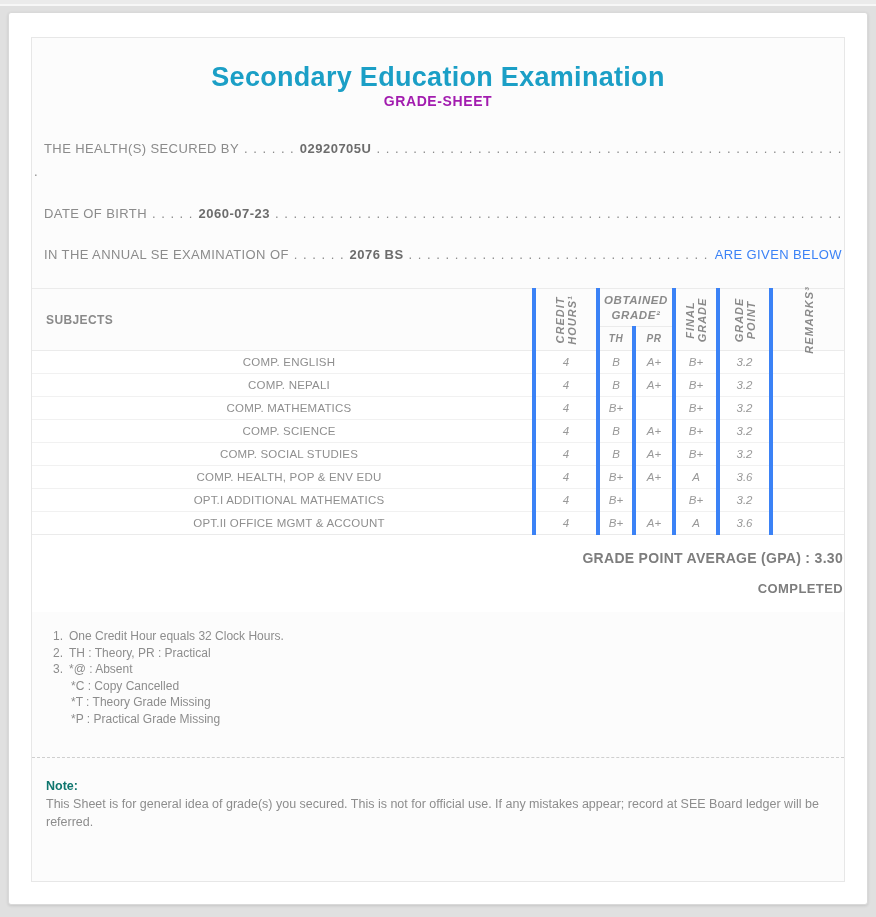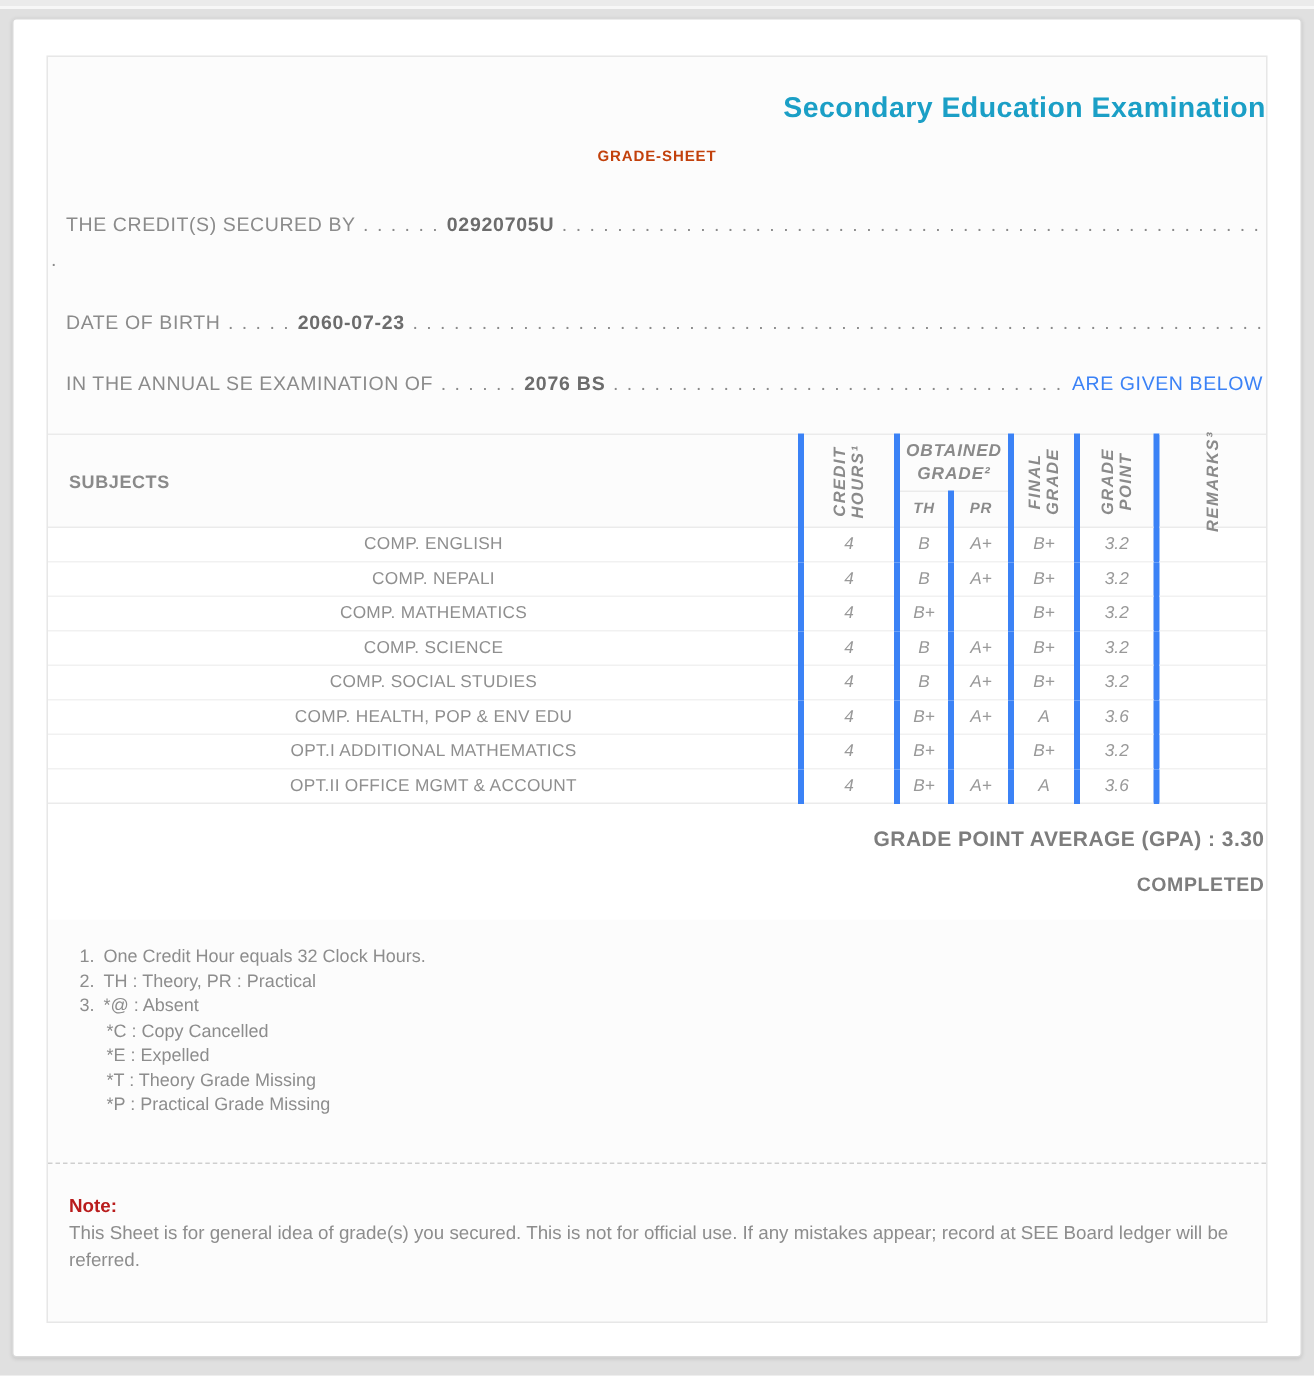--- a/index.html
+++ b/index.html
@@ -21,22 +21,22 @@
     padding:24px 22px;
   }
   .sheet {
     height:845px;
     border:1px solid #e7e7e7;
     background:#fcfcfc;
     overflow:hidden;
   }
   
   .title-block { padding-top:24px; text-align:center; }
-  .main-title { font-size:19px; font-weight:bold; color:#1b9fc6; letter-spacing:0.3px;text-align:right; }
-  .sub-title  { margin-top:15px; font-size:10px; font-weight:bold; color:#c2410c; letter-spacing:0.6px; }
+  .main-title { font-size:27px; font-weight:bold; color:#1b9fc6; letter-spacing:0.3px; }
+  .sub-title  { font-size:14px; font-weight:bold; color:#a21caf; letter-spacing:0.6px; }
   
   .info-block { margin-top:32px; font-size:13px; letter-spacing:0.4px; }
   .info-line { display:flex; align-items:baseline; padding:0 2px 0 12px; white-space:nowrap; }
   .info-line .lbl { color:#8b8b8b; }
   .info-line .dots { color:#8b8b8b; margin:0 5px; letter-spacing:1px; }
   .info-line .val { font-weight:bold; color:#6c6c6c; letter-spacing:0.5px; }
   .info-line .fill { flex:1 1 0; overflow:hidden; margin-left:5px; letter-spacing:1px; color:#8b8b8b; }
   .info-line .suffix { margin-left:6px; color:#3b82f6; }
   .wrap-line { padding:0 2px; margin-top:8px; height:16px; font-size:13px; color:#8b8b8b; }
   .mt26 { margin-top:26px; }
@@ -74,39 +74,39 @@
   .summary .gpa-line { font-size:14px; font-weight:bold; color:#7d7d7d; letter-spacing:0.3px; }
   .summary .status-line { margin-top:15px; font-size:13px; font-weight:bold; color:#7d7d7d; letter-spacing:0.4px;margin-left:16px; }
   
   .footnotes { padding:16px 0 0 21px; font-size:12px; color:#8d8d8d; line-height:16.5px; }
   .fn-row { display:flex; }
   .fn-num { width:16px; flex:0 0 16px; }
   .fn-sub { padding-left:18px; }
   
   .divider { margin-top:30px; border-top:1px dashed #cfcfcf; }
   .note { padding:21px 14px 0; font-size:12.5px; }
-  .note-heading { font-weight:bold; color:#b91c1c; }
+  .note-heading { font-weight:bold; color:#0f766e; }
   .note-body { margin-top:2px; color:#8d8d8d; line-height:18px; }
 </style>
 </head>
 <body>
 
 <div class="top-strip"></div>
 
 <div class="card">
   <div class="sheet">
 
     <div class="title-block">
       <div class="main-title">Secondary Education Examination</div>
       <div class="sub-title">GRADE-SHEET</div>
     </div>
 
     <div class="info-block">
       <div class="info-line">
-        <span class="lbl">THE CREDIT(S) SECURED BY</span>
+        <span class="lbl">THE HEALTH(S) SECURED BY</span>
         <span class="dots">. . . . . .</span>
         <span class="val">02920705U</span>
         <span class="fill">. . . . . . . . . . . . . . . . . . . . . . . . . . . . . . . . . . . . . . . . . . . . . . . . . . . . . . . . . . . . . . . . . . . . . . . . . . . . . . . . . . . . . . . . . . . . . . . . . . . .</span>
       </div>
       <div class="wrap-line">.</div>
 
       <div class="info-line mt26">
         <span class="lbl">DATE OF BIRTH</span>
         <span class="dots">. . . . .</span>
         <span class="val">2060-07-23</span>
@@ -257,21 +257,20 @@
       </div>
       <div class="fn-row">
         <span class="fn-num">2.</span>
         <span class="fn-text">TH : Theory, PR : Practical</span>
       </div>
       <div class="fn-row">
         <span class="fn-num">3.</span>
         <span class="fn-text">*@ : Absent</span>
       </div>
       <div class="fn-sub">*C : Copy Cancelled</div>
-      <div class="fn-sub">*E : Expelled</div>
       <div class="fn-sub">*T : Theory Grade Missing</div>
       <div class="fn-sub">*P : Practical Grade Missing</div>
     </div>
 
     <div class="divider"></div>
     <div class="note">
       <div class="note-heading">Note:</div>
       <div class="note-body">This Sheet is for general idea of grade(s) you secured. This is not for official use. If any mistakes appear; record at SEE Board ledger will be referred.</div>
     </div>
 

